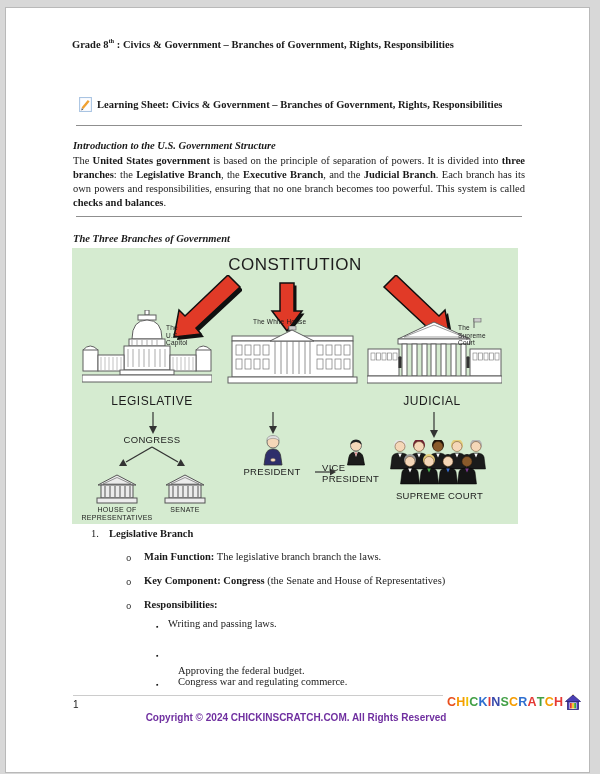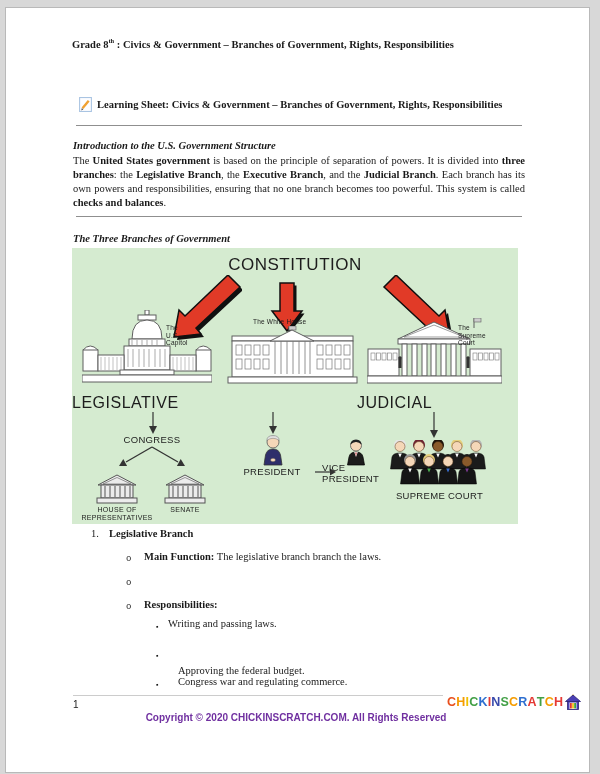--- a/index.html
+++ b/index.html
@@ -9,21 +9,21 @@
   .doc-title{left:66px;top:29px;width:470px;font-size:10.5px;font-weight:bold;}
   .doc-title sup{font-size:6.5px;}
   .sheet-line{left:73px;top:89px;width:480px;font-size:10.5px;font-weight:bold;display:flex;align-items:center;gap:5px;}
   .rule{height:1px;background:#8f8f8f;left:70px;width:446px;}
   .rule-light{height:1px;background:#cccccc;left:67px;width:370px;}
   .section-h{left:67px;font-size:10.5px;font-weight:bold;font-style:italic;}
   .para{left:67px;top:146px;width:452px;font-size:10.5px;line-height:13.9px;text-align:justify;}
   
   .diagram{left:66px;top:240px;width:446px;height:276px;font-family:"Liberation Sans",sans-serif;color:#1c1c1c;}
   .d-title{left:0;right:0;top:7px;text-align:center;font-size:17px;letter-spacing:0.5px;}
-  .branch{top:146px;font-size:16px;letter-spacing:0.5px;text-align:left;}
+  .branch{top:146px;font-size:12px;letter-spacing:0.5px;text-align:center;}
   .dlabel{font-size:9.5px;letter-spacing:0.3px;text-align:center;}
   .tiny{font-size:6.5px;line-height:7.5px;white-space:pre-line;letter-spacing:0.2px;text-align:left;}
   .pre{white-space:pre-line;}
   
   .li{font-size:10.5px;}
   .o-marker{font-family:"Liberation Mono",monospace;font-size:9px;}
   .sq-marker{font-size:7px;}
   
   .pagenum{left:67px;top:691px;font-family:"Liberation Sans",sans-serif;font-size:10px;}
   .copyright{left:67px;top:704px;width:446px;text-align:center;font-family:"Liberation Sans",sans-serif;font-size:10px;font-weight:bold;}
@@ -329,20 +329,21 @@
     <div class="abs dlabel" style="left:305px;top:242px;width:125px">SUPREME COURT</div>
   </div>
 
   <div class="abs li" style="left:85px;top:520px"><span>1.</span></div>
   <div class="abs li b" style="left:103px;top:520px">Legislative Branch</div>
 
   <div class="abs li" style="left:120px;top:544px"><span class="o-marker">o</span></div>
   <div class="abs li" style="left:138px;top:543px"><b>Main Function:</b><span> The legislative branch branch the laws.</span></div>
 
   <div class="abs li" style="left:120px;top:568px"><span class="o-marker">o</span></div>
+  <div class="abs li" style="left:138px;top:567px"><b>Key Component: Congress</b><span> (the Senate and House of Representatives)</span></div>
 
   <div class="abs li" style="left:120px;top:592px"><span class="o-marker">o</span></div>
   <div class="abs li" style="left:138px;top:591px"><b>Responsibilities:</b><span></span></div>
 
   <div class="abs li" style="left:150px;top:612px"><span class="sq-marker">▪</span></div>
   <div class="abs li" style="left:162px;top:610px">Writing and passing laws.</div>
 
   <div class="abs li" style="left:150px;top:641px"><span class="sq-marker">▪</span></div>
   <div class="abs li" style="left:172px;top:657px">Approving the federal budget.</div>
 
@@ -373,15 +374,15 @@
         <polygon points="0.5,7.5 8,1 15.5,7.5" fill="#4a3fb5" stroke="#2d2574" stroke-width="0.8"></polygon>
         <rect x="2.5" y="7.5" width="11" height="8" fill="#4a3fb5" stroke="#2d2574" stroke-width="0.8"></rect>
         <rect x="4.5" y="8.5" width="7" height="6.5" fill="#ffffff"></rect>
         <rect x="5" y="9" width="1.8" height="5.5" fill="#e23b2e"></rect>
         <rect x="7.1" y="9" width="1.8" height="5.5" fill="#f7c11e"></rect>
         <rect x="9.2" y="9" width="1.8" height="5.5" fill="#3fa33f"></rect>
       </svg>
     </span>
   </div>
 
-  <div class="abs copyright" style="color: rgb(112, 48, 160);">Copyright © 2020 CHICKINSCRATCH.COM. All Rights Reserved</div>
+  <div class="abs copyright" style="color: rgb(112, 48, 160);">Copyright © 2024 CHICKINSCRATCH.COM. All Rights Reserved</div>
 
 </div>
 
 </body></html>

